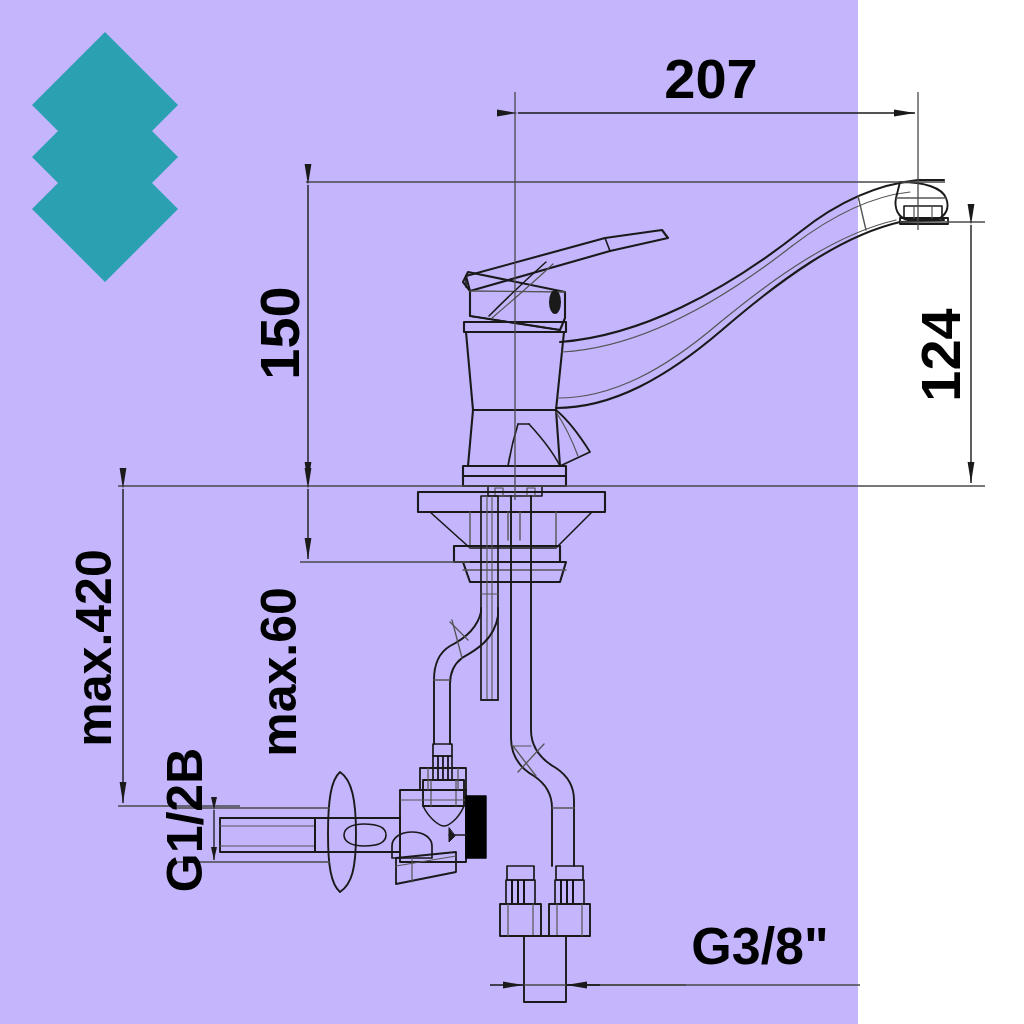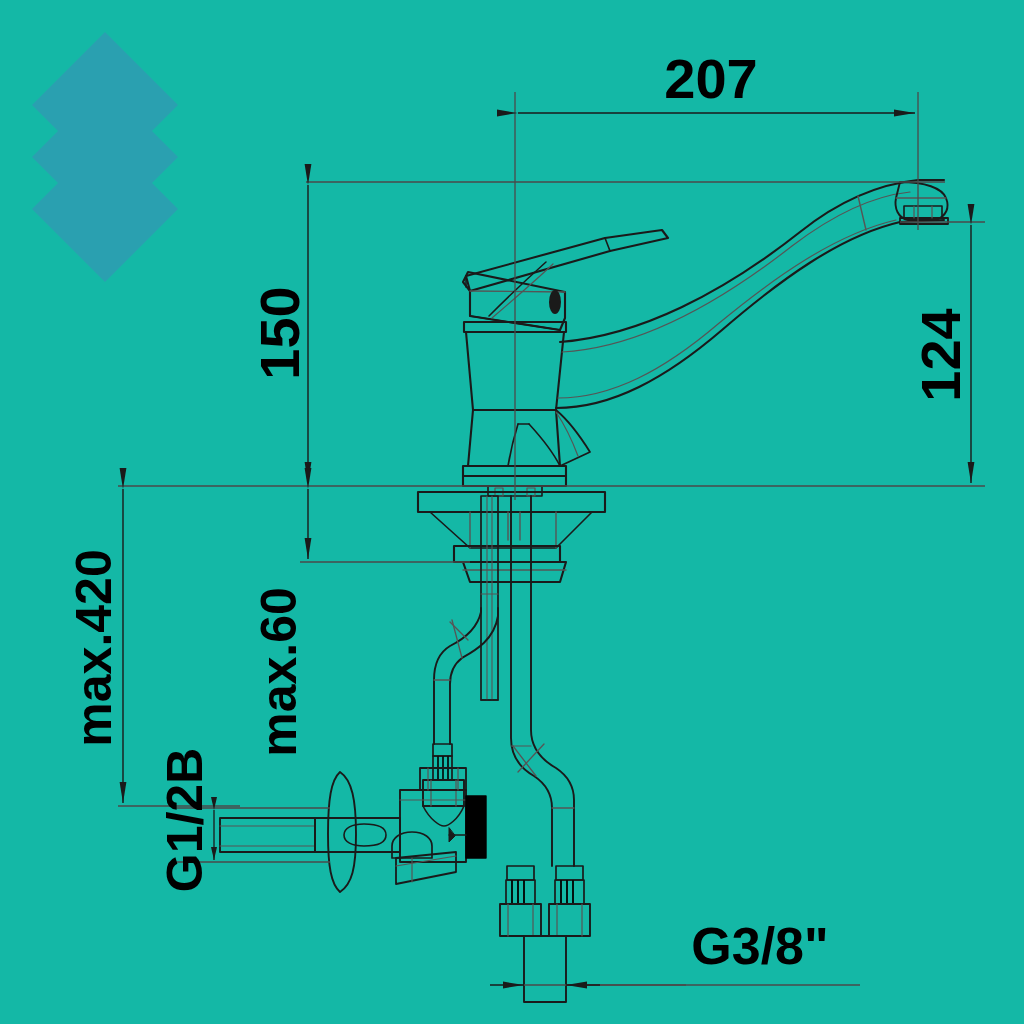--- a/index.html
+++ b/index.html
@@ -8,23 +8,23 @@
     background: #ffffff;
   }
   body {
     width: 1024px;
     height: 1024px;
     overflow: hidden;
     font-family: "Liberation Sans", sans-serif;
   }
   #sheet {
     position: relative;
-    width: 1024px;
+    width: 858px;
     height: 1024px;
-    background: #14b8a6;
+    background: #c4b5fd;
   }
   #drawing-svg {
     position: absolute;
     left: 0;
     top: 0;
     width: 1024px;
     height: 1024px;
     display: block;
   }
   .dimtext {

